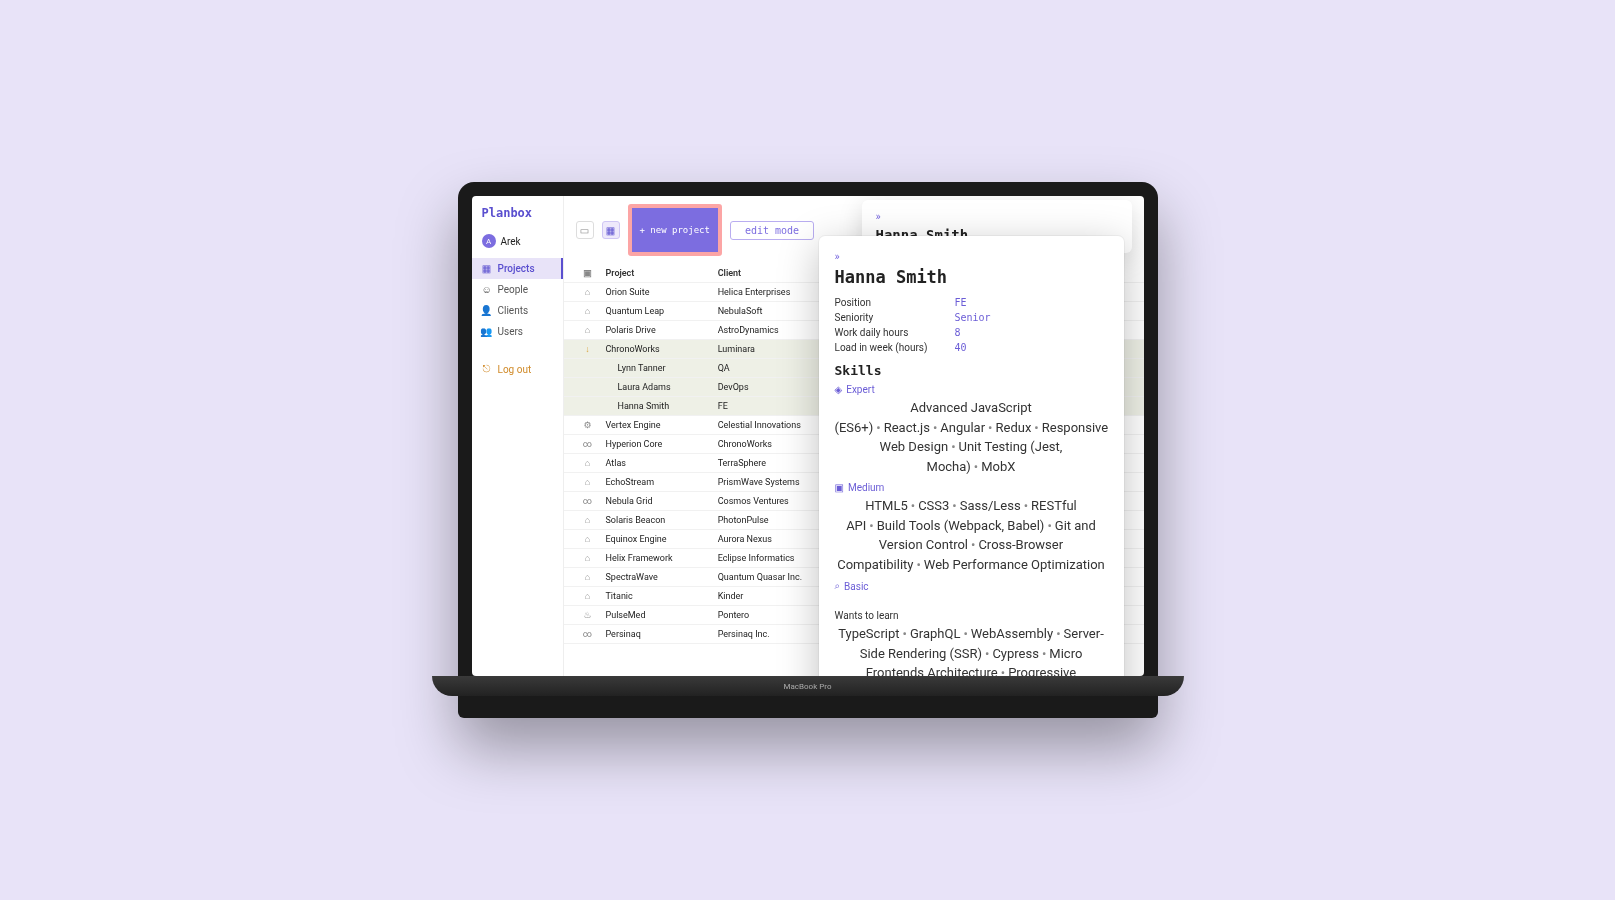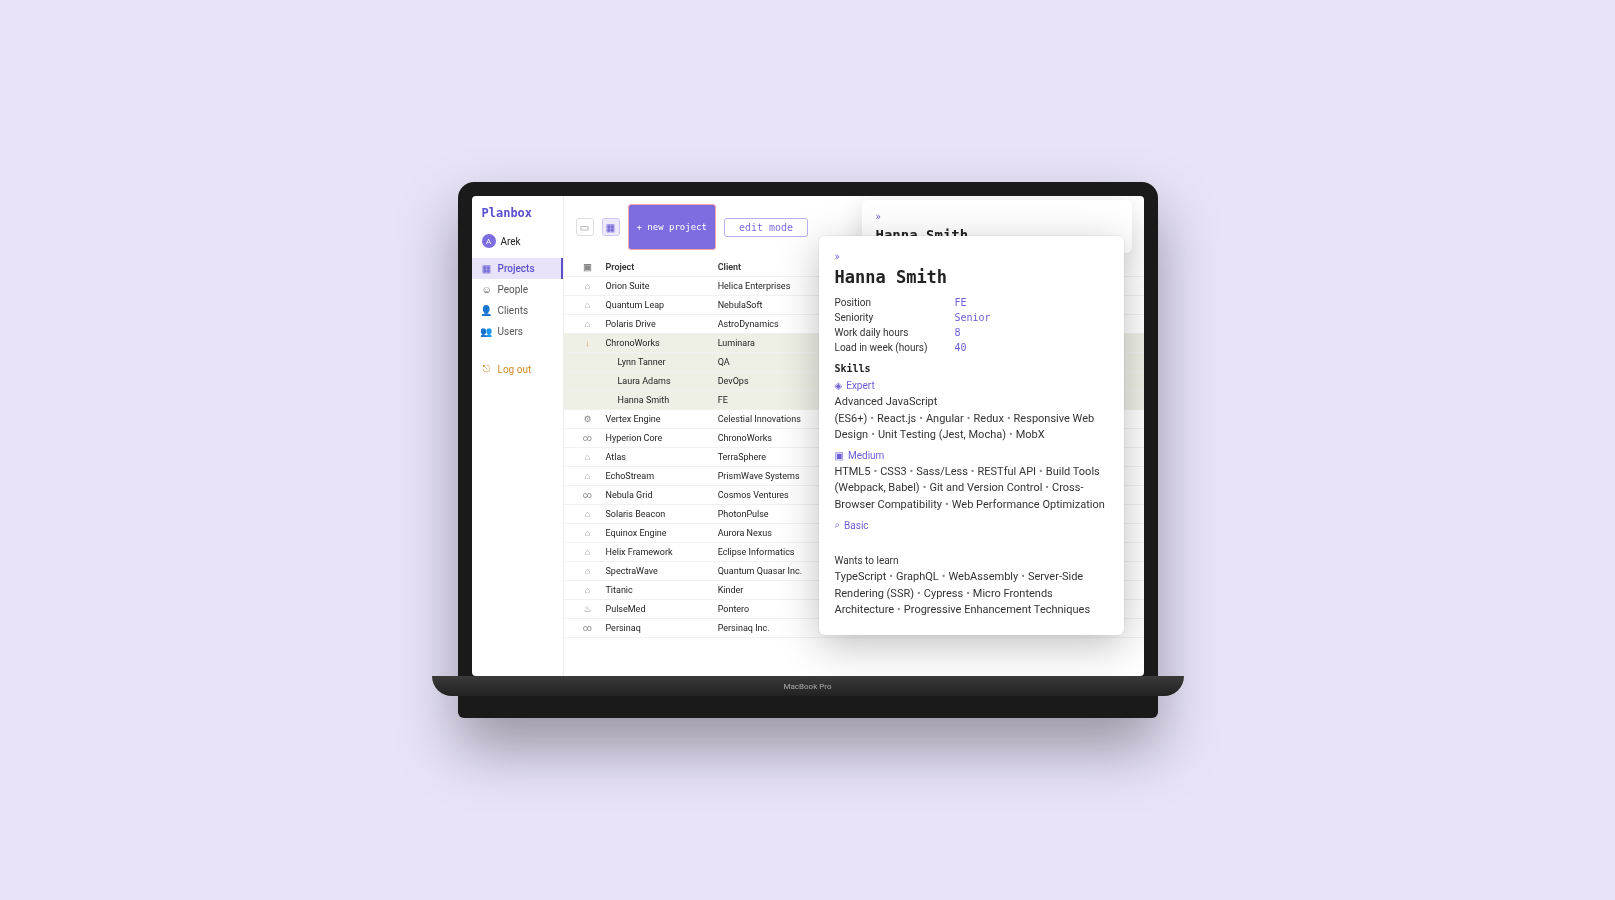--- a/index.html
+++ b/index.html
@@ -128,21 +128,21 @@
     font-size: 10px;
   }
   .view-toggle.on {
     background: #eee9fb;
     color: #5a4fcf;
     border-color: #cfc6f4;
   }
   .btn-new {
     background: #7c6de0;
     color: #fff;
-    border: 1px solid #fca5a5;
+    border: 4px solid #fca5a5;
     border-radius: 3px;
     font-size: 9px;
     padding: 17px 8px;
     font-family: ui-monospace, Menlo, monospace;
     cursor: pointer;
   }
   .btn-edit {
     background: #fff;
     color: #7c6de0;
     border: 1px solid #b9adf0;
@@ -217,36 +217,37 @@
     margin-bottom: 4px;
   }
   .meta-row .k { width: 120px; color: #333; }
   .meta-row .v {
     color: #6b5dd6;
     font-family: ui-monospace, Menlo, monospace;
   }
   .skills-h {
     font-family: ui-monospace, Menlo, monospace;
     font-weight: 700;
-    font-size: 10px;
+    font-size: 13px;
     margin: 10px 0 6px;
   }
   .skill-level {
     color: #6b5dd6;
     font-size: 10px;
     margin: 6px 0 3px;
     display: flex; align-items: center; gap: 4px;
   }
   .skill-line {
-    font-size: 11px;
+    font-size: 13px;
     line-height: 1.5;
     color: #333;
+    text-align: center;
   }
   .skill-line span.sep { color: #888; padding: 0 3px; }
-  .wlearn { font-size: 10px; margin: 24px 0 3px; color: #333; }
+  .wlearn { font-size: 10px; margin: 18px 0 3px; color: #333; }
 </style>
 </head>
 <body>
 
 <div class="laptop">
   <div class="screen-bezel">
     <div class="screen">
 
       <aside class="sidebar">
         <div class="brand">Planbox</div>

